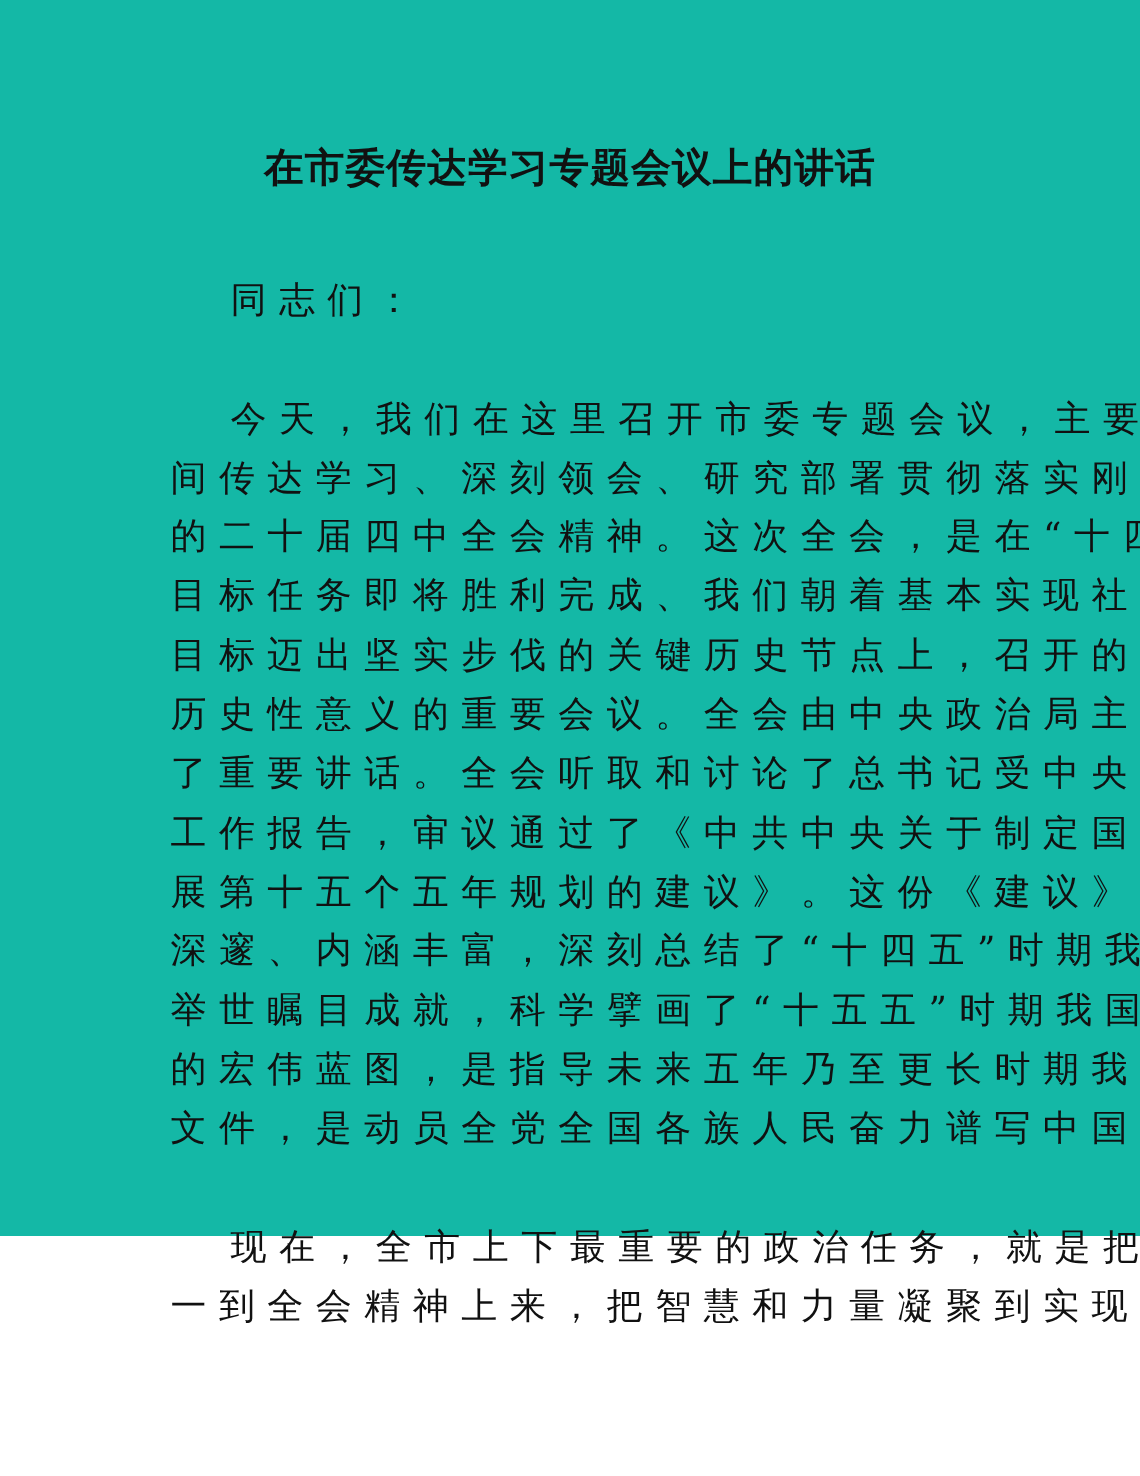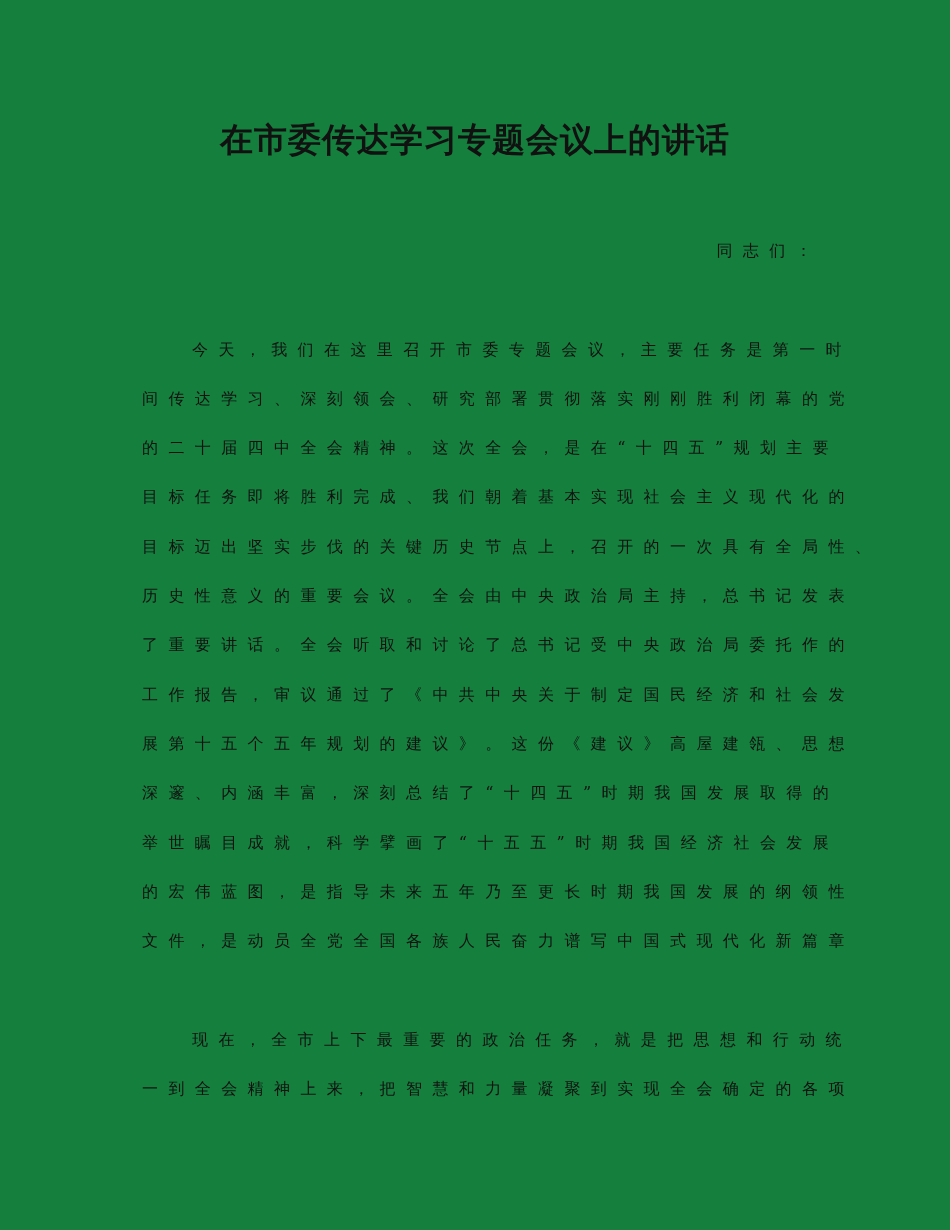--- a/index.html
+++ b/index.html
@@ -12,46 +12,45 @@
       height: 1230px;
       overflow: hidden;
       position: relative;
       color: #111111;
     }
     .page {
       position: absolute;
       left: 0;
       top: 0;
       width: 950px;
-      height: 1230px;
-      background: #15803d;
+      height: 1030px;
+      background: #14b8a6;
     }
     .title {
       position: absolute;
       top: 116px;
       left: 0;
       width: 950px;
       text-align: center;
       font-family: "DejaVu Sans", sans-serif;
       font-weight: bold;
       font-size: 33px;
       letter-spacing: 1px;
       line-height: 48px;
       margin: 0;
     }
     .body-text {
       position: absolute;
       top: 226px;
       left: 142px;
       width: 680px;
       font-family: "DejaVu Serif", serif;
-      font-size: 16px;
+      font-size: 30px;
       line-height: 49.3px;
       letter-spacing: 10.4px;
-      text-align: right;
     }
     .line {
       display: block;
       white-space: nowrap;
       height: 49.3px;
     }
     .indent {
       padding-left: 50px;
     }
     .para-gap {

